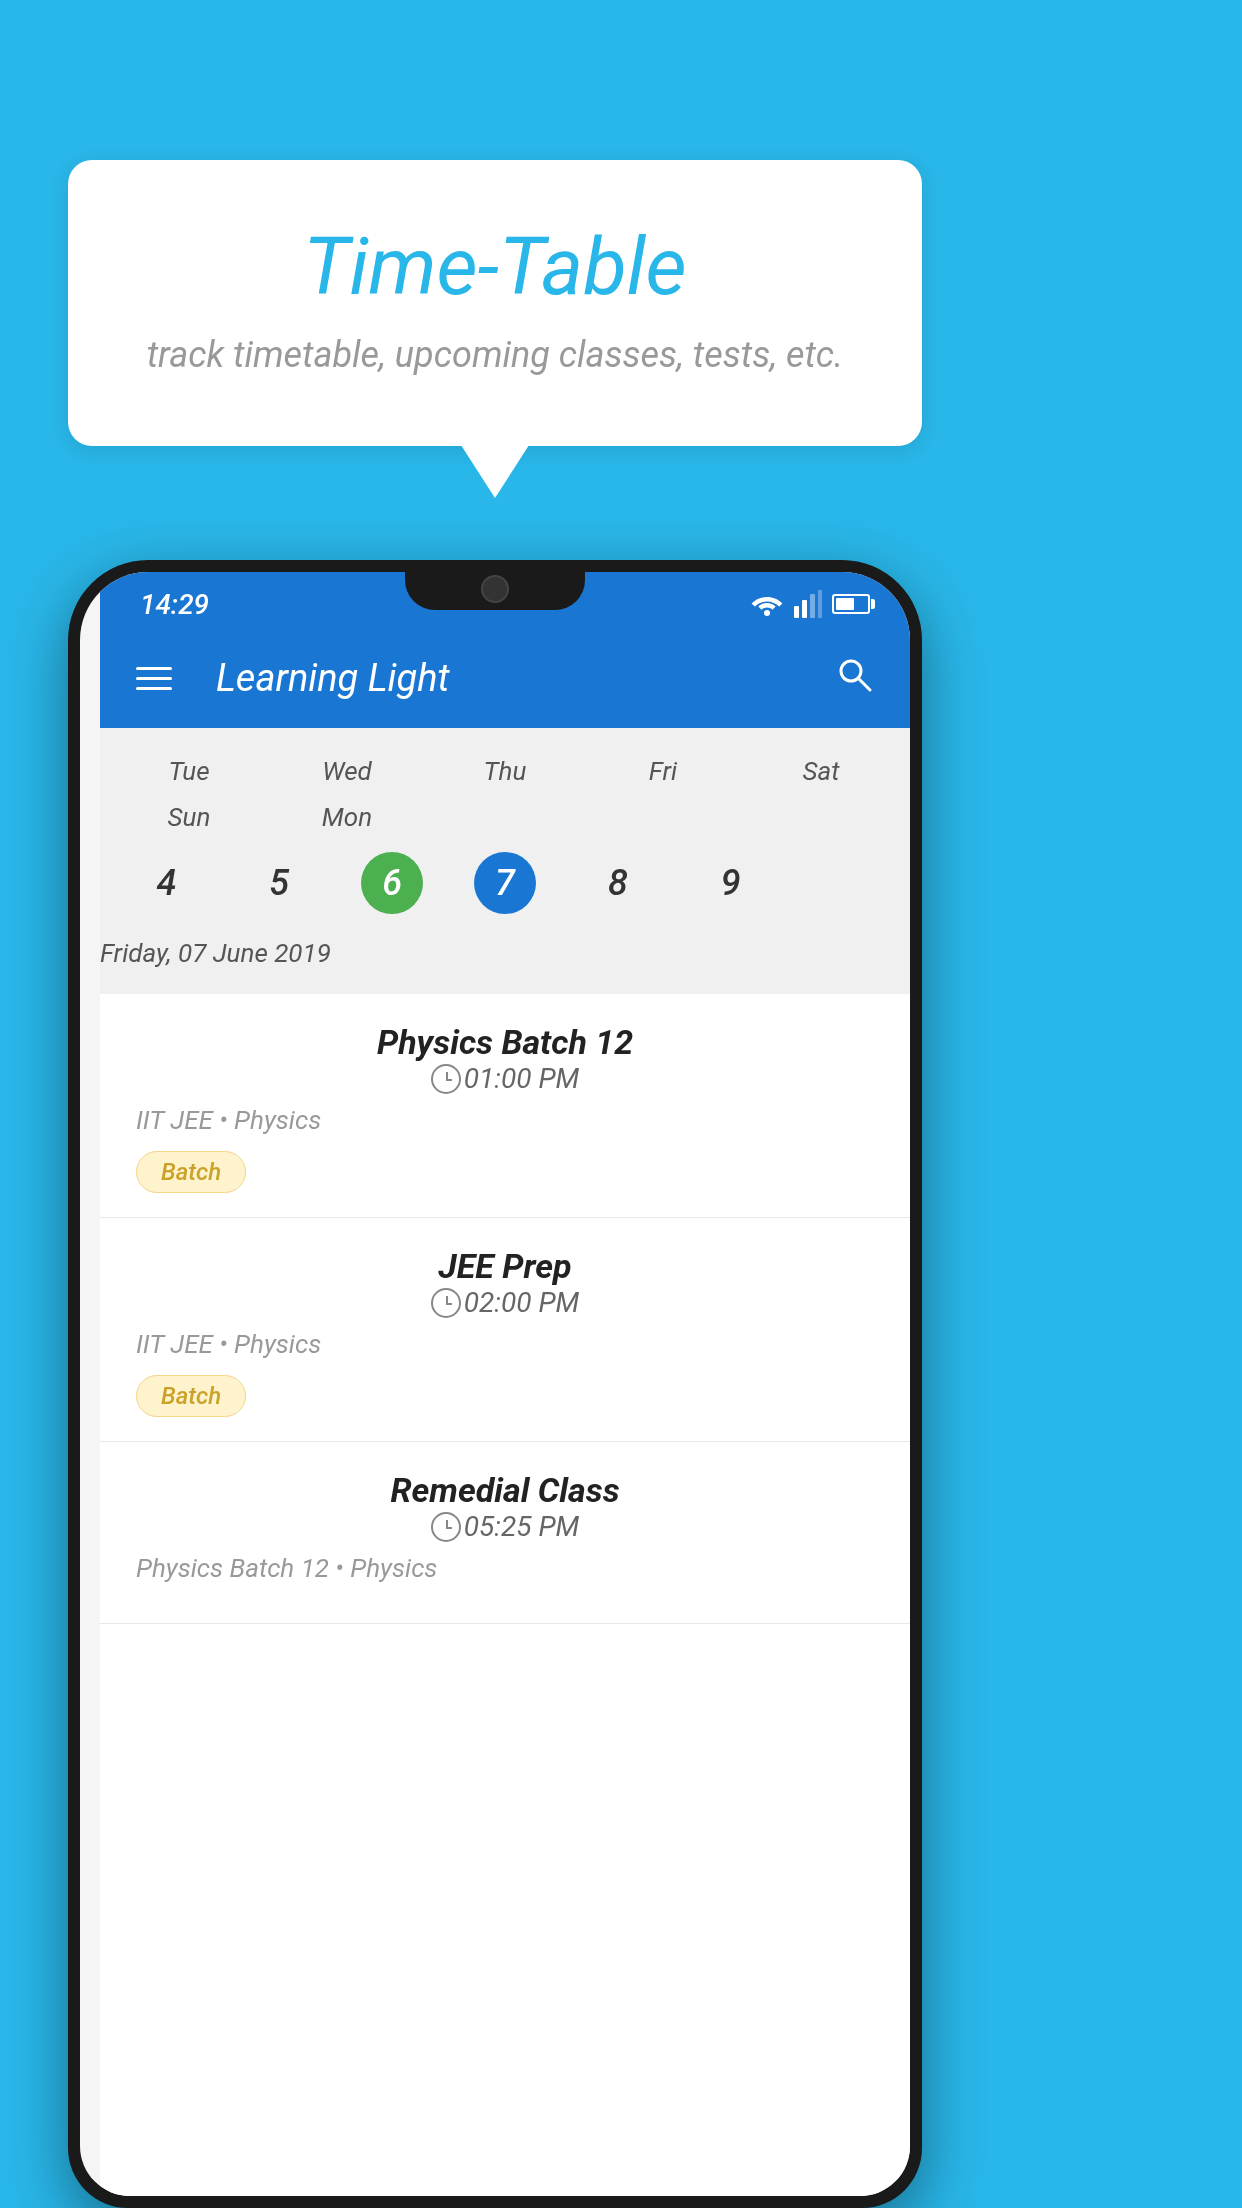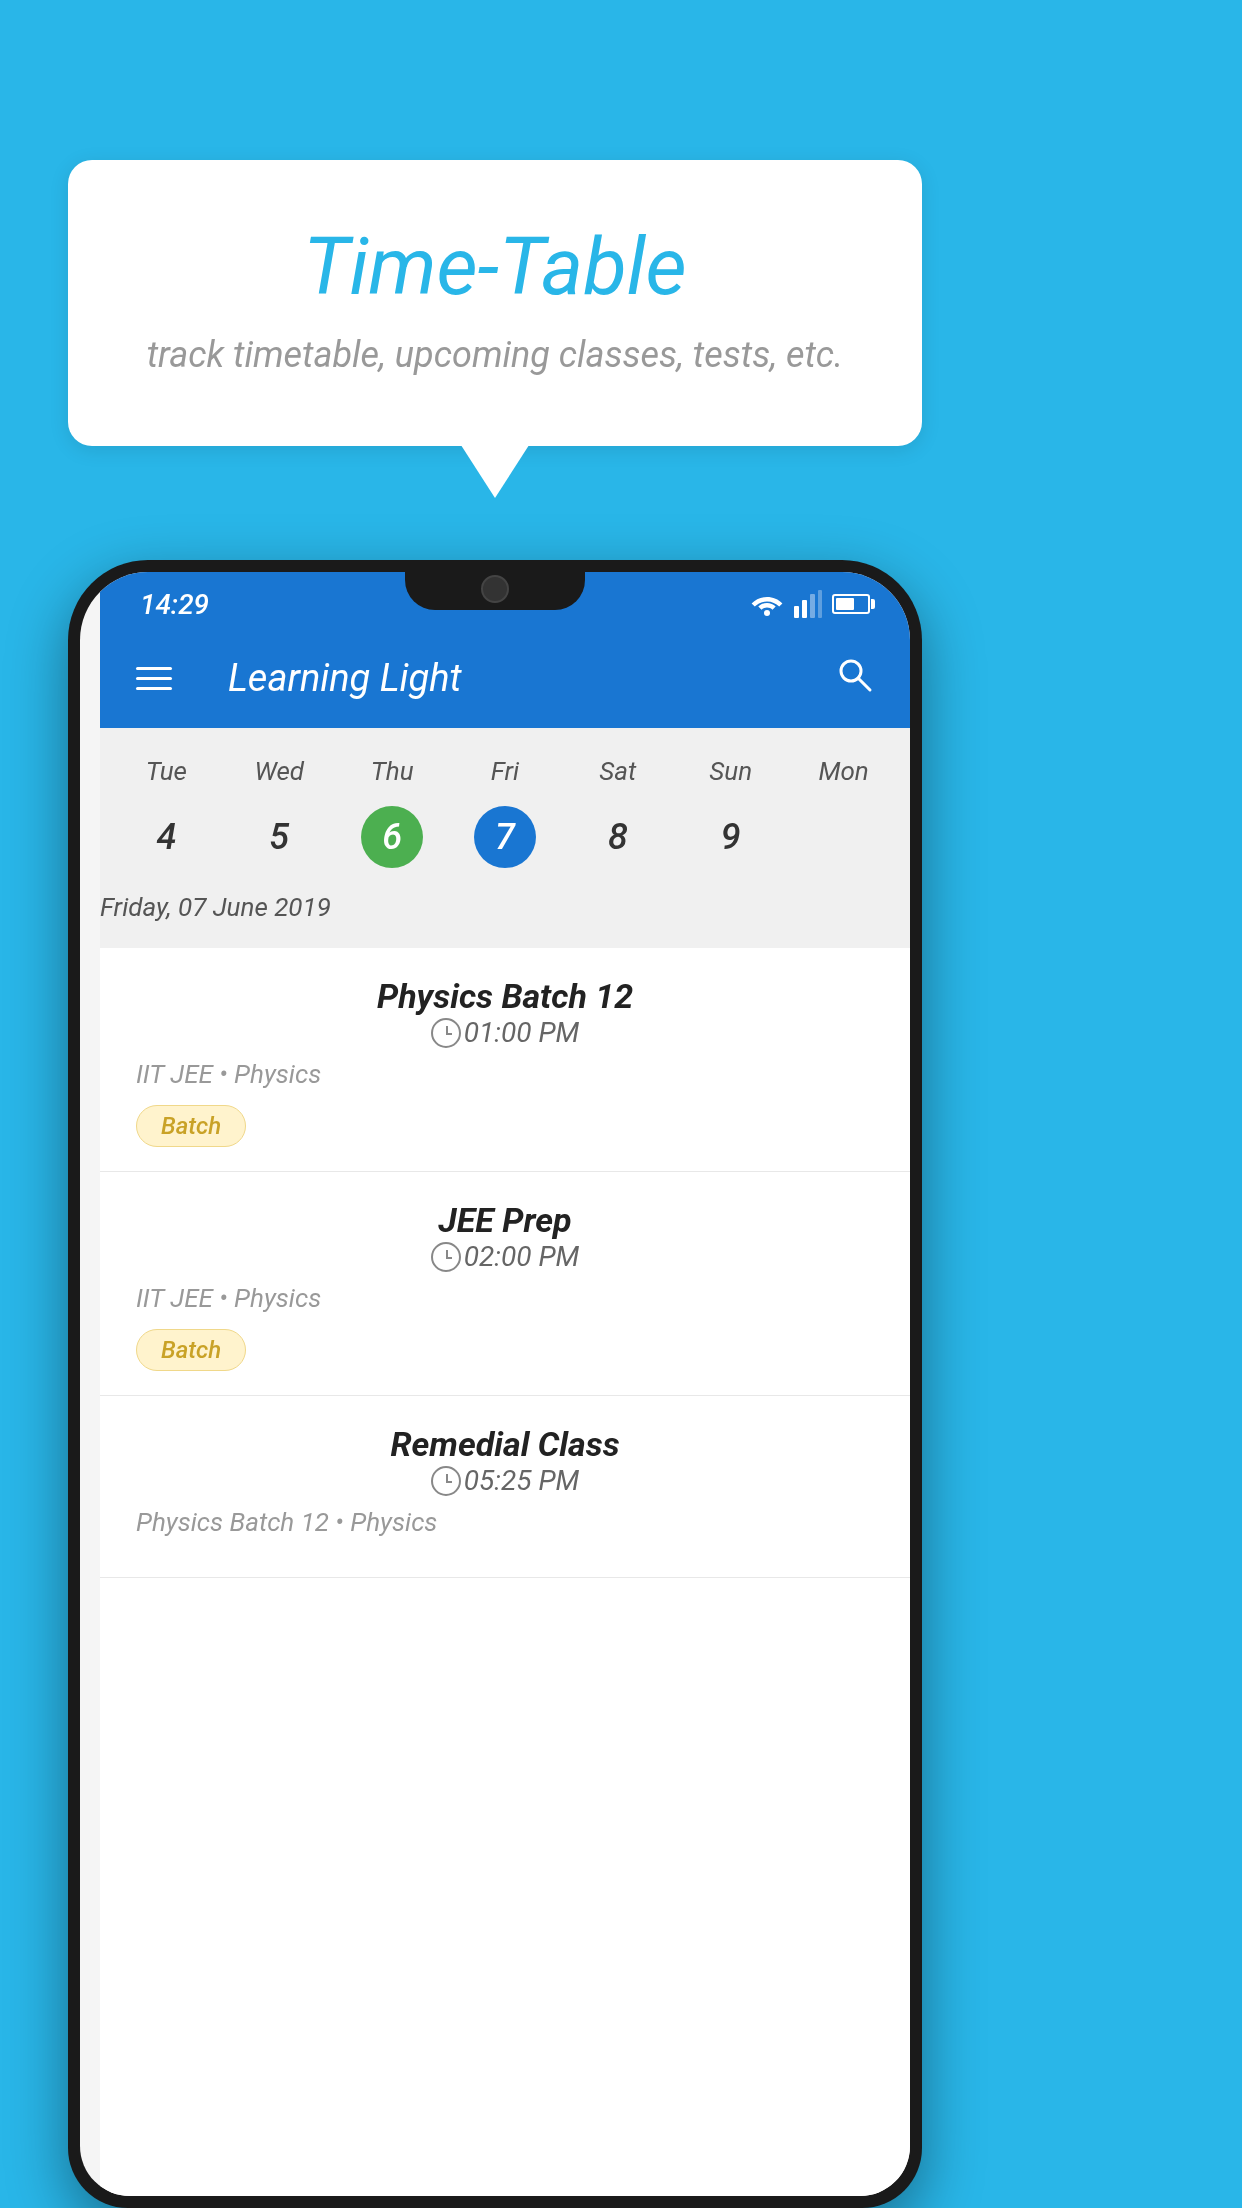--- a/index.html
+++ b/index.html
@@ -172,21 +172,21 @@
       border-radius: 1px;
     }
 
     
     .app-bar {
       background: #1976d2;
       height: 100px;
       display: flex;
       align-items: center;
       padding: 0 36px;
-      gap: 48px;
+      gap: 36px;
     }
 
     .hamburger-icon {
       display: flex;
       flex-direction: column;
       gap: 7px;
       cursor: pointer;
     }
 
     .hamburger-icon span {
@@ -213,21 +213,21 @@
     }
 
     
     .calendar-strip {
       background: #f0f0f0;
       padding: 20px 0 10px;
     }
 
     .days-row {
       display: grid;
-      grid-template-columns: repeat(7, 1fr);
+      grid-template-columns: repeat(5, 1fr);
       text-align: center;
       padding: 0 10px;
     }
 
     .day-name {
       font-size: 26px;
       color: #555;
       padding: 8px 0;
       font-weight: 400;
     }

